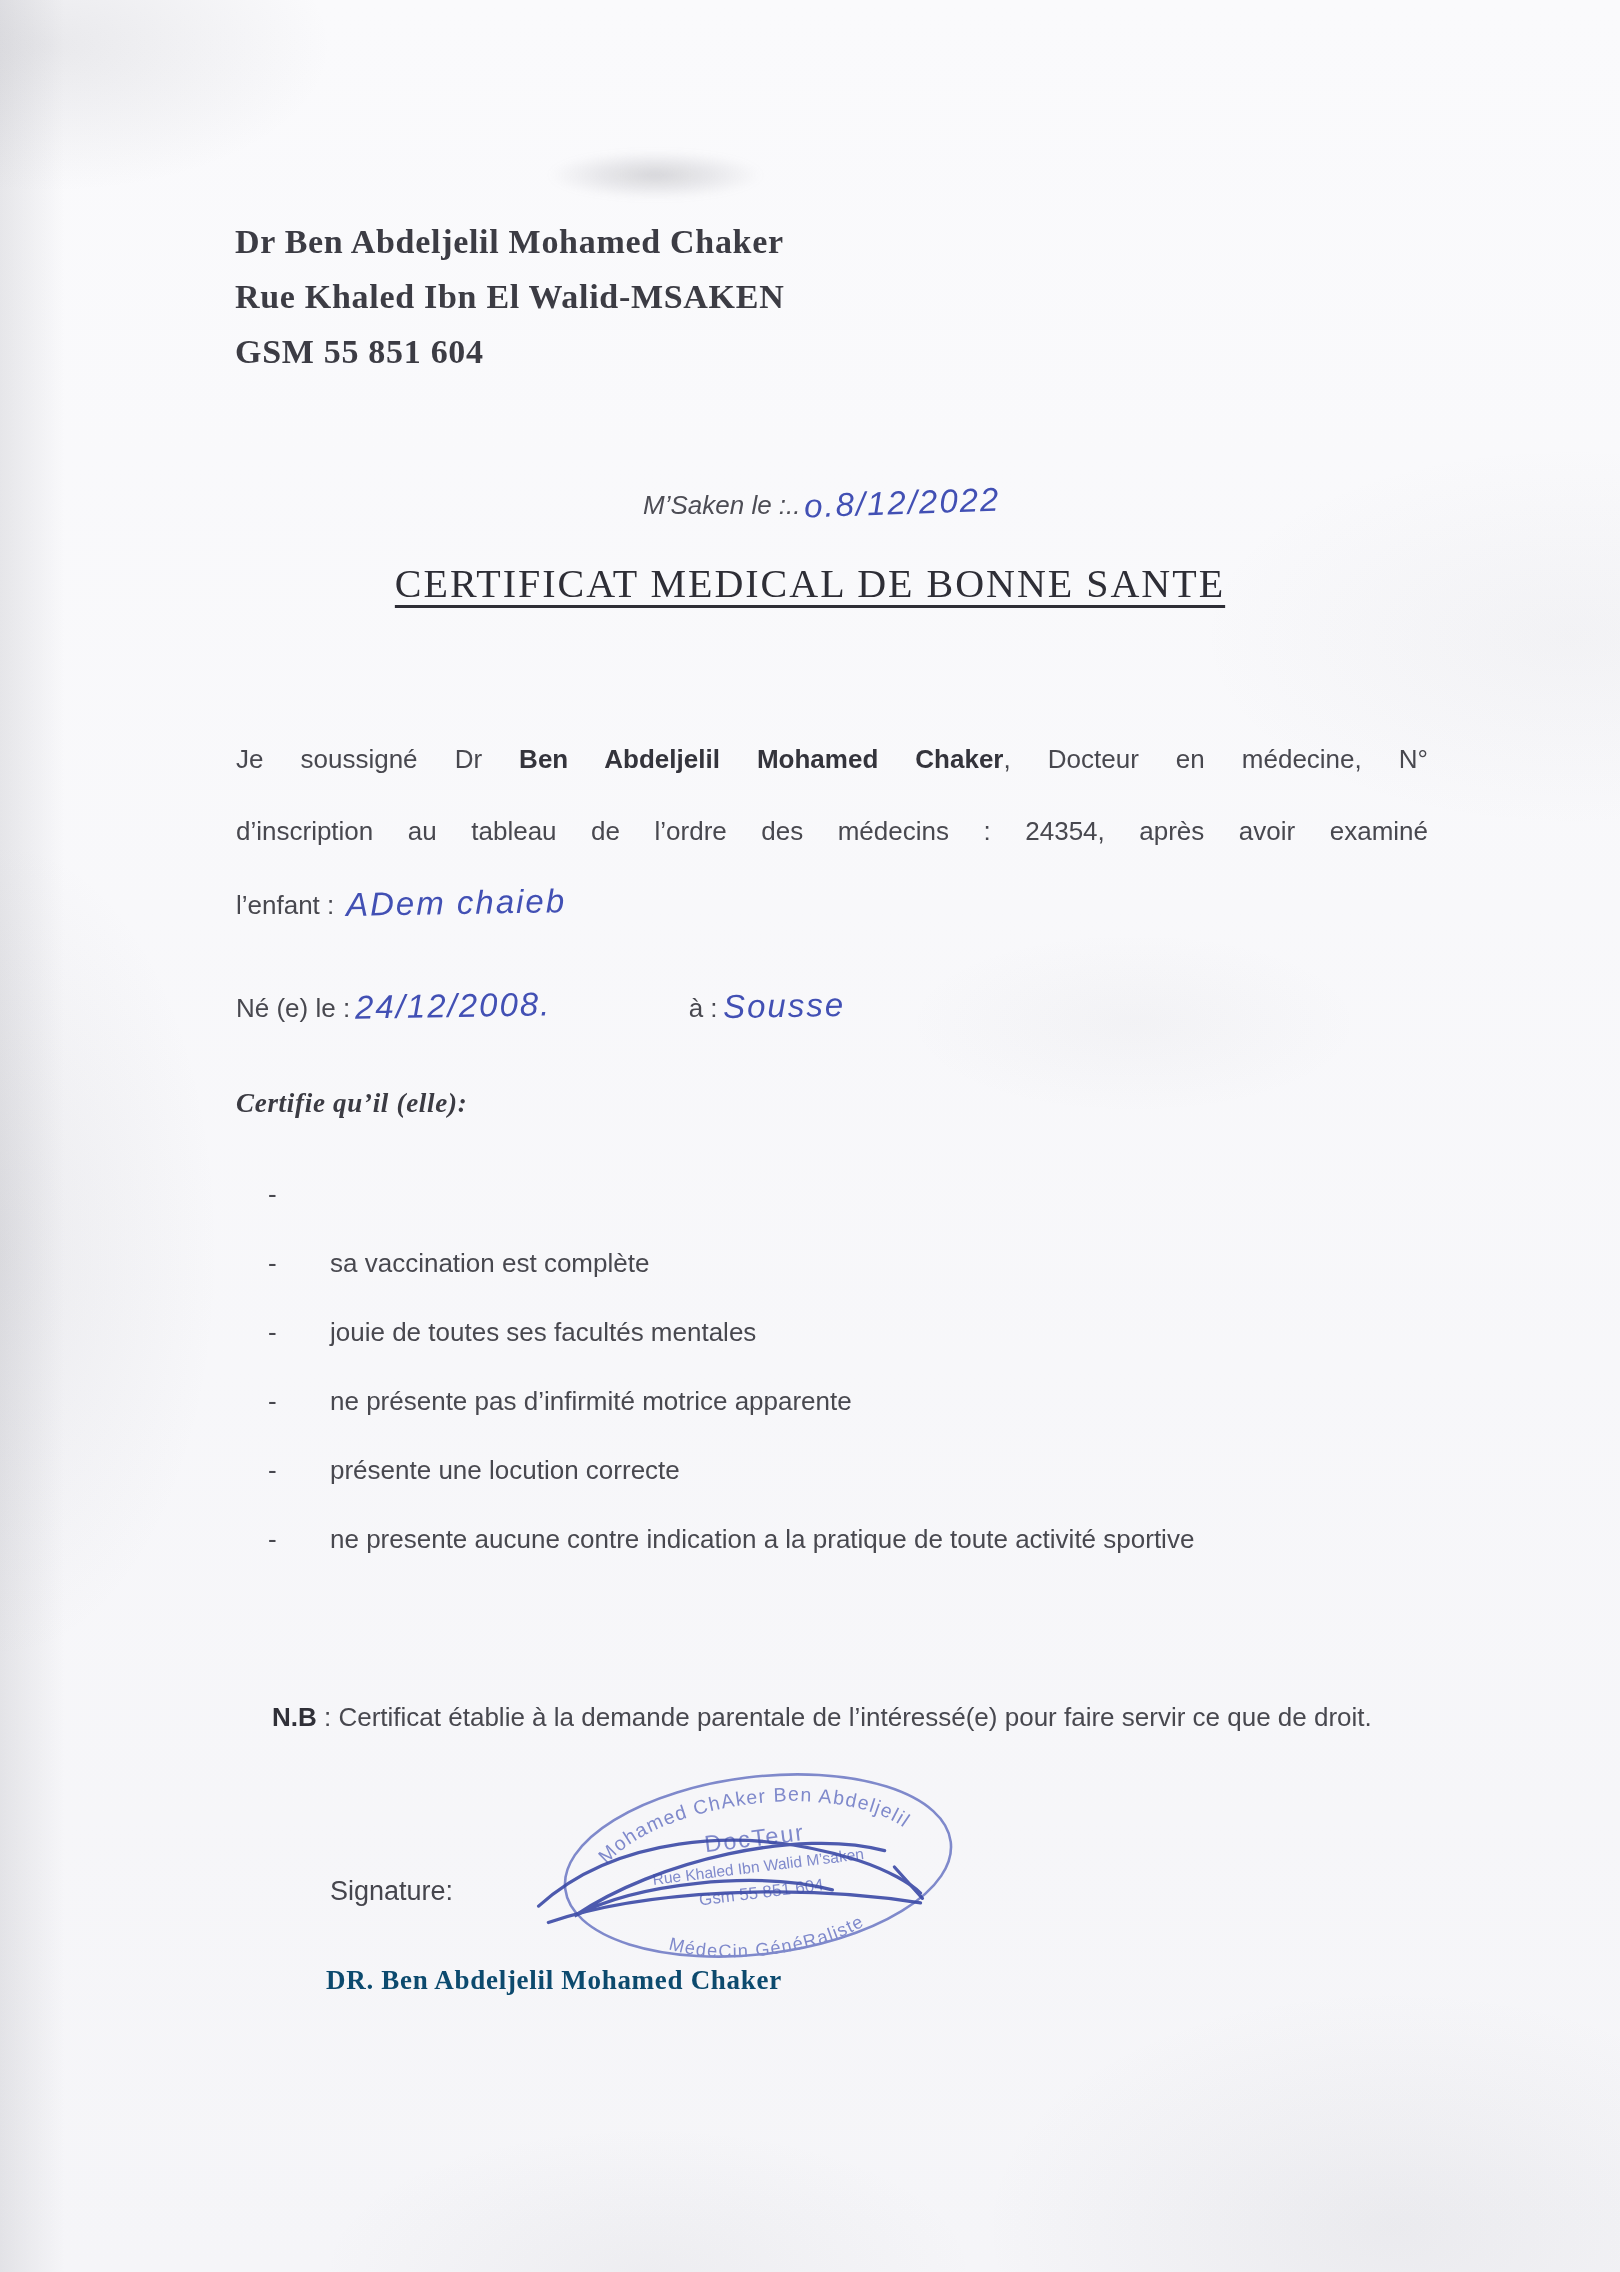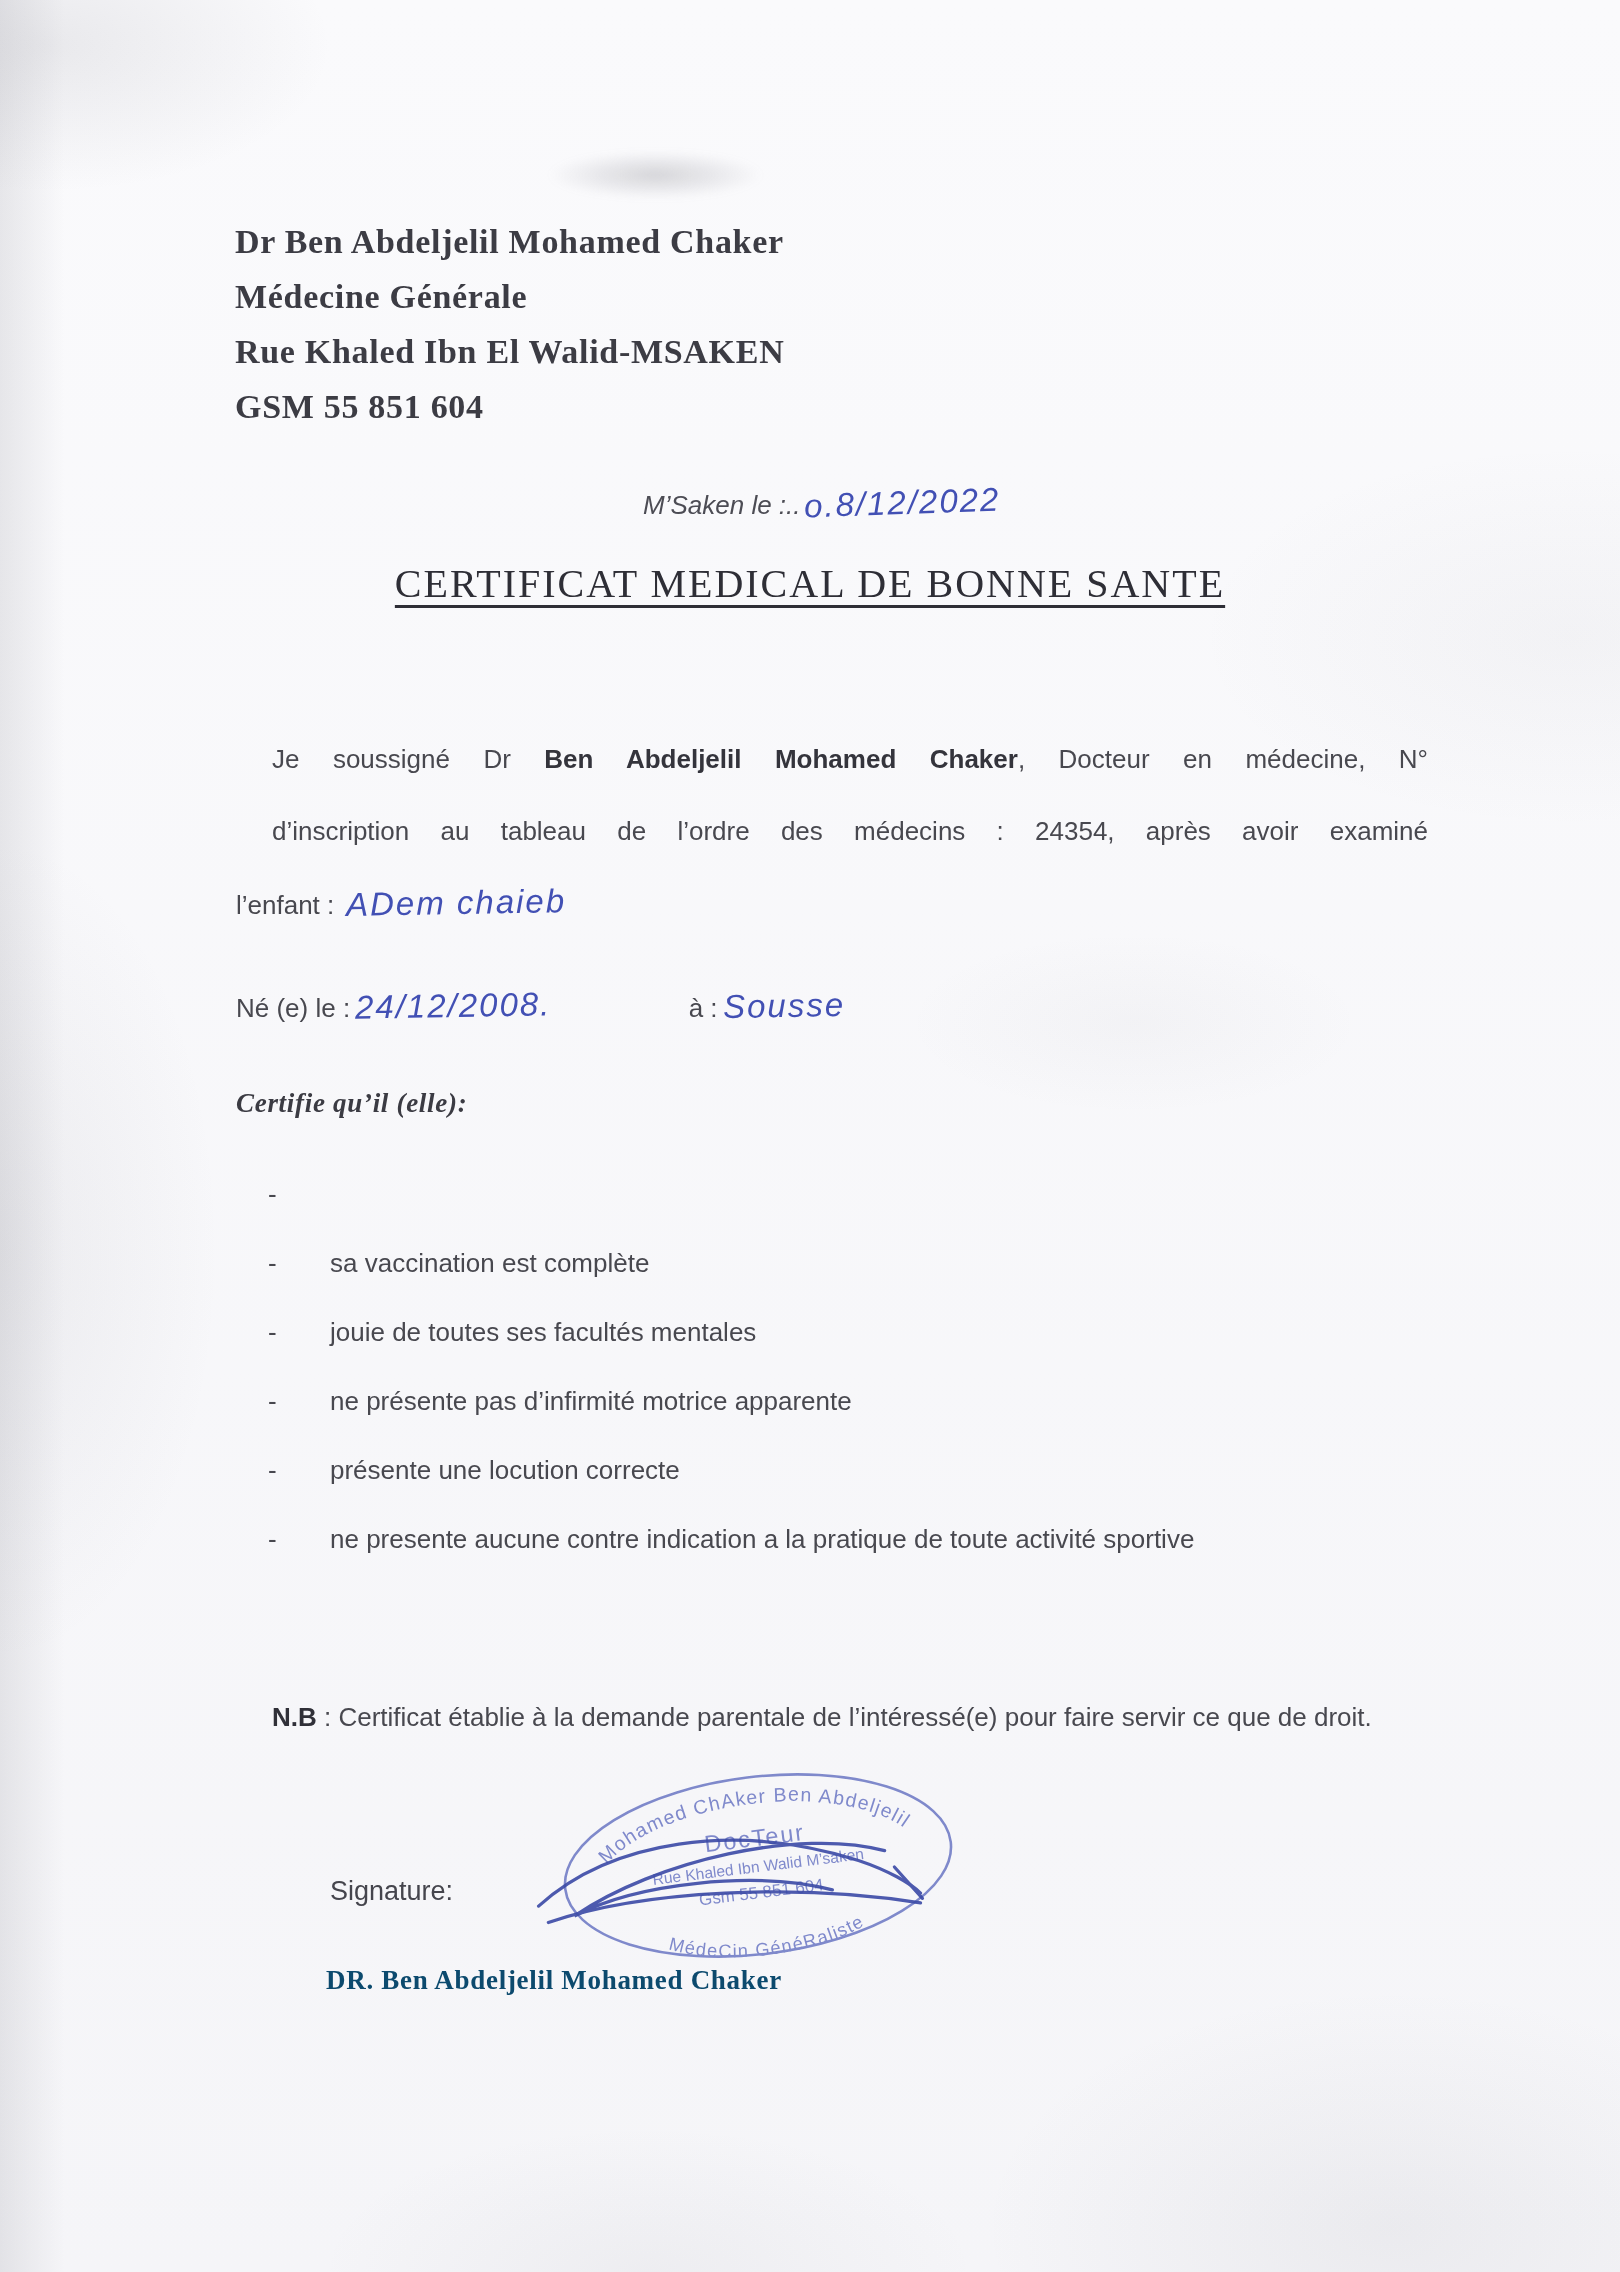--- a/index.html
+++ b/index.html
@@ -52,21 +52,20 @@
     text-decoration:underline;text-decoration-thickness:3.3px;text-underline-offset:7.8px;
   }
   .intro{
     position:absolute;left:236px;top:723px;width:1192px;
     font-size:26px;color:#48484f;
   }
   .intro .jline{
     height:72px;line-height:72px;
     text-align:justify;text-align-last:justify;
     white-space:nowrap;
-    margin-left:36px;
   }
   .intro .lline{height:72px;line-height:72px;}
   .intro b{color:#34343c;}
   .hw-name{font-size:33px;display:inline-block;transform:rotate(-1deg);margin-left:11.7px;}
   .birth-line{
     position:absolute;left:236px;top:973px;
     font-size:26px;color:#48484f;line-height:65px;white-space:nowrap;
   }
   .birth-line .hw{font-size:33px;display:inline-block;transform:rotate(-1deg);margin-left:5.2px;}
   .birth-line .place-label{margin-left:137px;}
@@ -106,21 +105,20 @@
   svg text{font-family:"Liberation Sans",sans-serif;}
 </style>
 </head>
 <body>
 
 <div class="paper"></div>
 <div class="smudge"></div>
 
 <div class="header-block">
   <div>Dr Ben Abdeljelil Mohamed Chaker</div>
-  <div>Médecine Générale</div>
   <div>Rue Khaled Ibn El Walid-MSAKEN</div>
   <div>GSM  55 851 604</div>
 </div>
 
 <div class="date-line">
   <span>M’Saken le :..</span><span class="handwriting hw-date">o.8/12/2022</span>
 </div>
 
 <div class="doc-title">CERTIFICAT MEDICAL DE BONNE SANTE</div>
 

